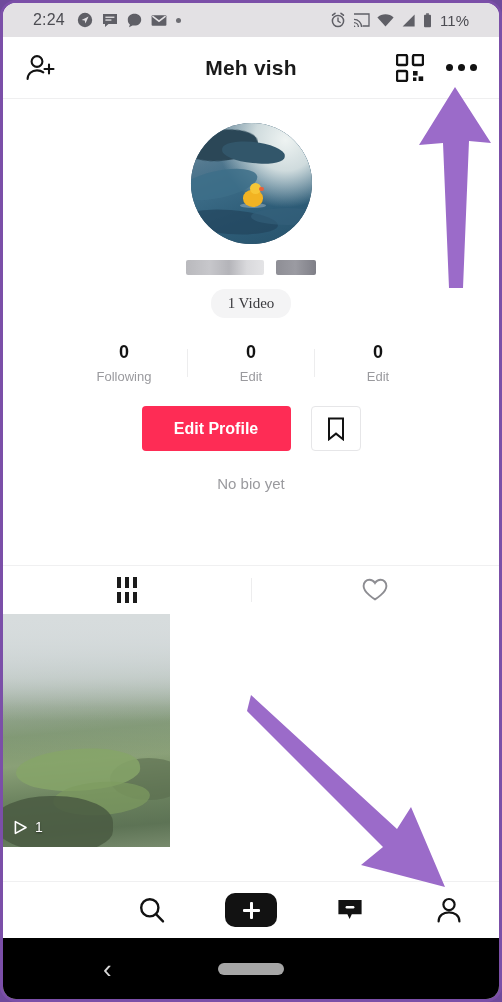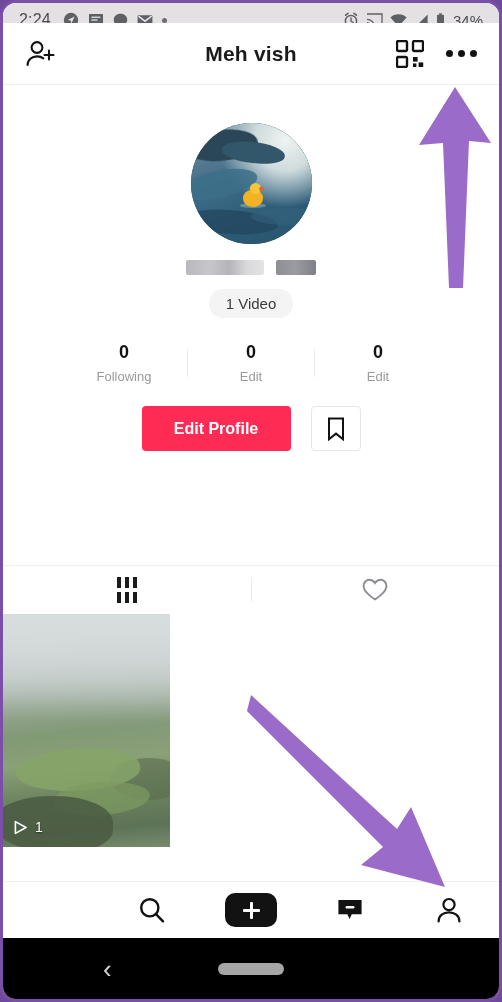--- a/index.html
+++ b/index.html
@@ -16,33 +16,33 @@
     border:3px solid #7b4fa8;
     border-radius:16px;
     overflow:hidden;
   }
 
   
   .statusbar {
     position:absolute; top:0; left:0; right:0; height:34px;
     background:#e3e1e4;
     display:flex; align-items:center;
-    padding:0 16px;
+    padding:0 30px;
     color:#4a4a4f;
   }
   .sb-time { font-size:16px; font-weight:400; color:#4c4c52; letter-spacing:.2px; }
   .sb-left-icons { display:flex; align-items:center; gap:9px; margin-left:12px; }
   .sb-right { margin-left:auto; display:flex; align-items:center; gap:7px; }
   .sb-batt-text { font-size:15px; color:#4c4c52; margin-left:1px; }
   .sb-ico { display:block; }
   .sb-dot { width:5px; height:5px; border-radius:50%; background:#6d6d73; }
 
   
   .header {
-    position:absolute; top:20px; left:0; right:0; height:62px;
+    position:absolute; top:34px; left:0; right:0; height:62px;
     background:#fff;
     display:flex; align-items:center;
     padding:0 22px;
     border-bottom:1px solid #efeff0;
   }
   .hdr-title {
     position:absolute; left:0; right:0; text-align:center;
     font-size:21px; font-weight:700; color:#1a1a1a; letter-spacing:.2px;
     pointer-events:none;
   }
@@ -116,21 +116,21 @@
   .redact-a {
     width:78px; height:15px; border-radius:2px;
     background:linear-gradient(90deg,#b9b9bd 0%,#c7c7cb 30%,#b4b4b9 55%,#d9d9dc 78%,#e4e4e6 100%);
     filter:blur(.6px);
   }
   .redact-b {
     width:40px; height:15px; border-radius:2px;
     background:linear-gradient(90deg,#8e8e95 0%,#9b9ba2 48%,#7f7f87 100%);
     filter:blur(.6px);
   }
-  .video-pill-wrap { display:flex; justify-content:center; margin-top:14px; }
+  .video-pill-wrap { display:flex; justify-content:center; margin-top:14px;font-family:Liberation Serif, serif; }
   .video-pill {
     background:#f4f4f5; color:#3b3b3f;
     font-size:15px; padding:6px 17px; border-radius:14px;
   }
 
   
   .stats {
     display:flex; justify-content:center; align-items:center;
     margin-top:24px; gap:0;
   }
@@ -287,21 +287,21 @@
       <svg class="sb-ico" width="17" height="13" viewBox="0 0 17 13">
         <path d="M8.5 12.4 L0.4 3.4 C2.6 1.4 5.4 0.3 8.5 0.3 s5.9 1.1 8.1 3.1 z" fill="#5f5f66"></path>
       </svg>
       <svg class="sb-ico" width="15" height="13" viewBox="0 0 15 13">
         <path d="M13.6 0.6 V12.4 H1.6 Z" fill="#5f5f66"></path>
       </svg>
       <svg class="sb-ico" width="9" height="15" viewBox="0 0 9 15">
         <rect x="3.1" y="0.3" width="2.8" height="1.6" fill="#5f5f66"></rect>
         <rect x="1" y="1.8" width="7" height="12.4" rx="1" fill="#5f5f66"></rect>
       </svg>
-      <span class="sb-batt-text">34%</span>
+      <span class="sb-batt-text">11%</span>
     </span>
   </div>
 
   <div class="header">
     <svg width="32" height="30" viewBox="0 0 32 30">
       <circle cx="12" cy="8.5" r="5.4" fill="none" stroke="#121212" stroke-width="2.1"></circle>
       <path d="M2.6 26c0-5.2 4.2-8.6 9.4-8.6 2.4 0 4.6.7 6.3 2" fill="none" stroke="#121212" stroke-width="2.1" stroke-linecap="round"></path>
       <path d="M24 11.5v9 M19.5 16h9" stroke="#121212" stroke-width="2.1" stroke-linecap="round"></path>
     </svg>
     <div class="hdr-title">Meh vish</div>
@@ -366,20 +366,21 @@
 
     <div class="actions">
       <button class="edit-btn">Edit Profile</button>
       <div class="bm-btn">
         <svg width="20" height="24" viewBox="0 0 20 24">
           <path d="M3 1.6h14v20.6L10 16.6 3 22.2z" fill="none" stroke="#121212" stroke-width="2"></path>
         </svg>
       </div>
     </div>
 
+    <div class="bio">No bio yet</div>
   </div>
 
   <div class="tabs">
     <div class="tab">
       <span class="grid-ico">
         <i></i>
           <i></i>
           <i></i>
           <i></i>
           <i></i>

